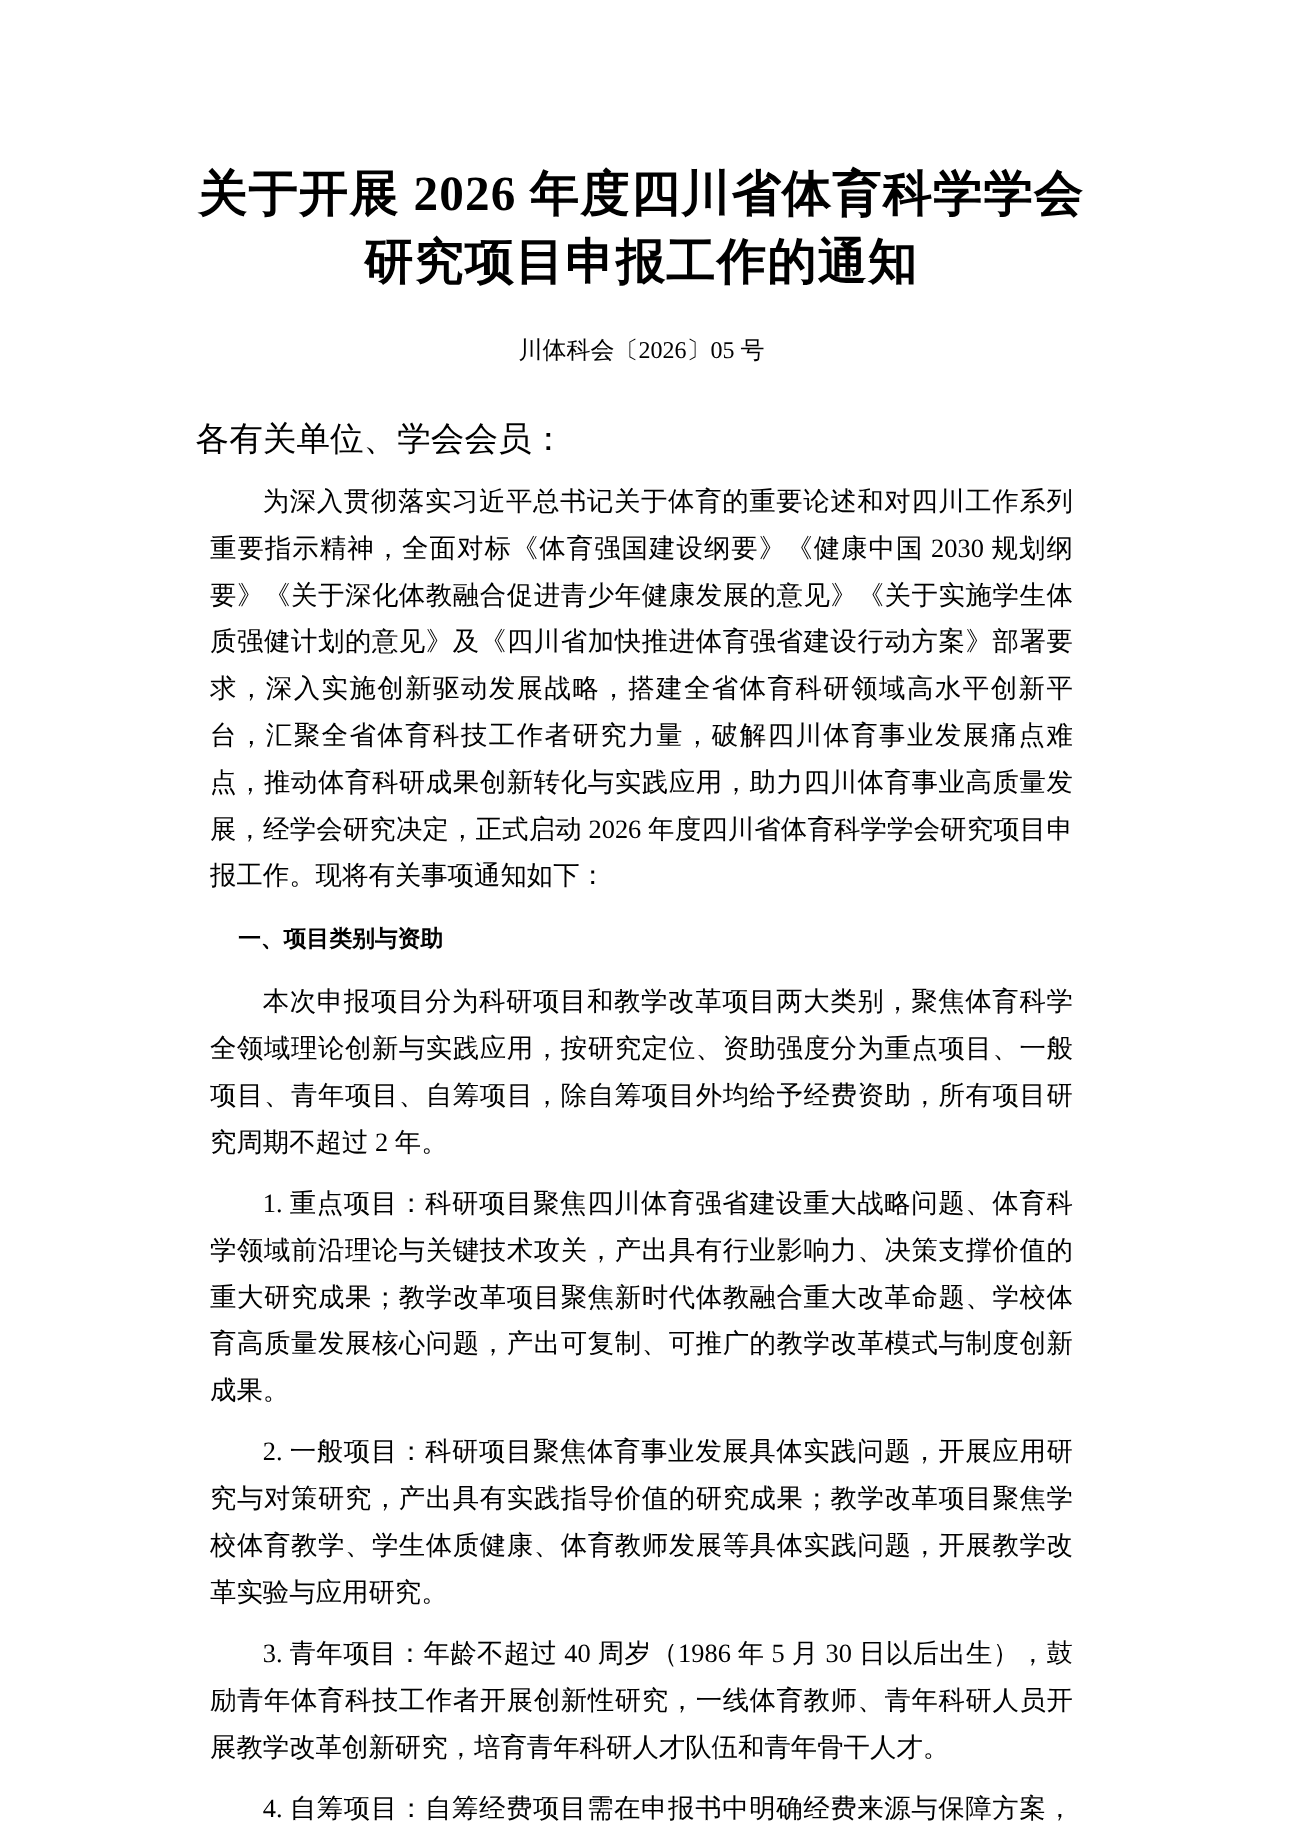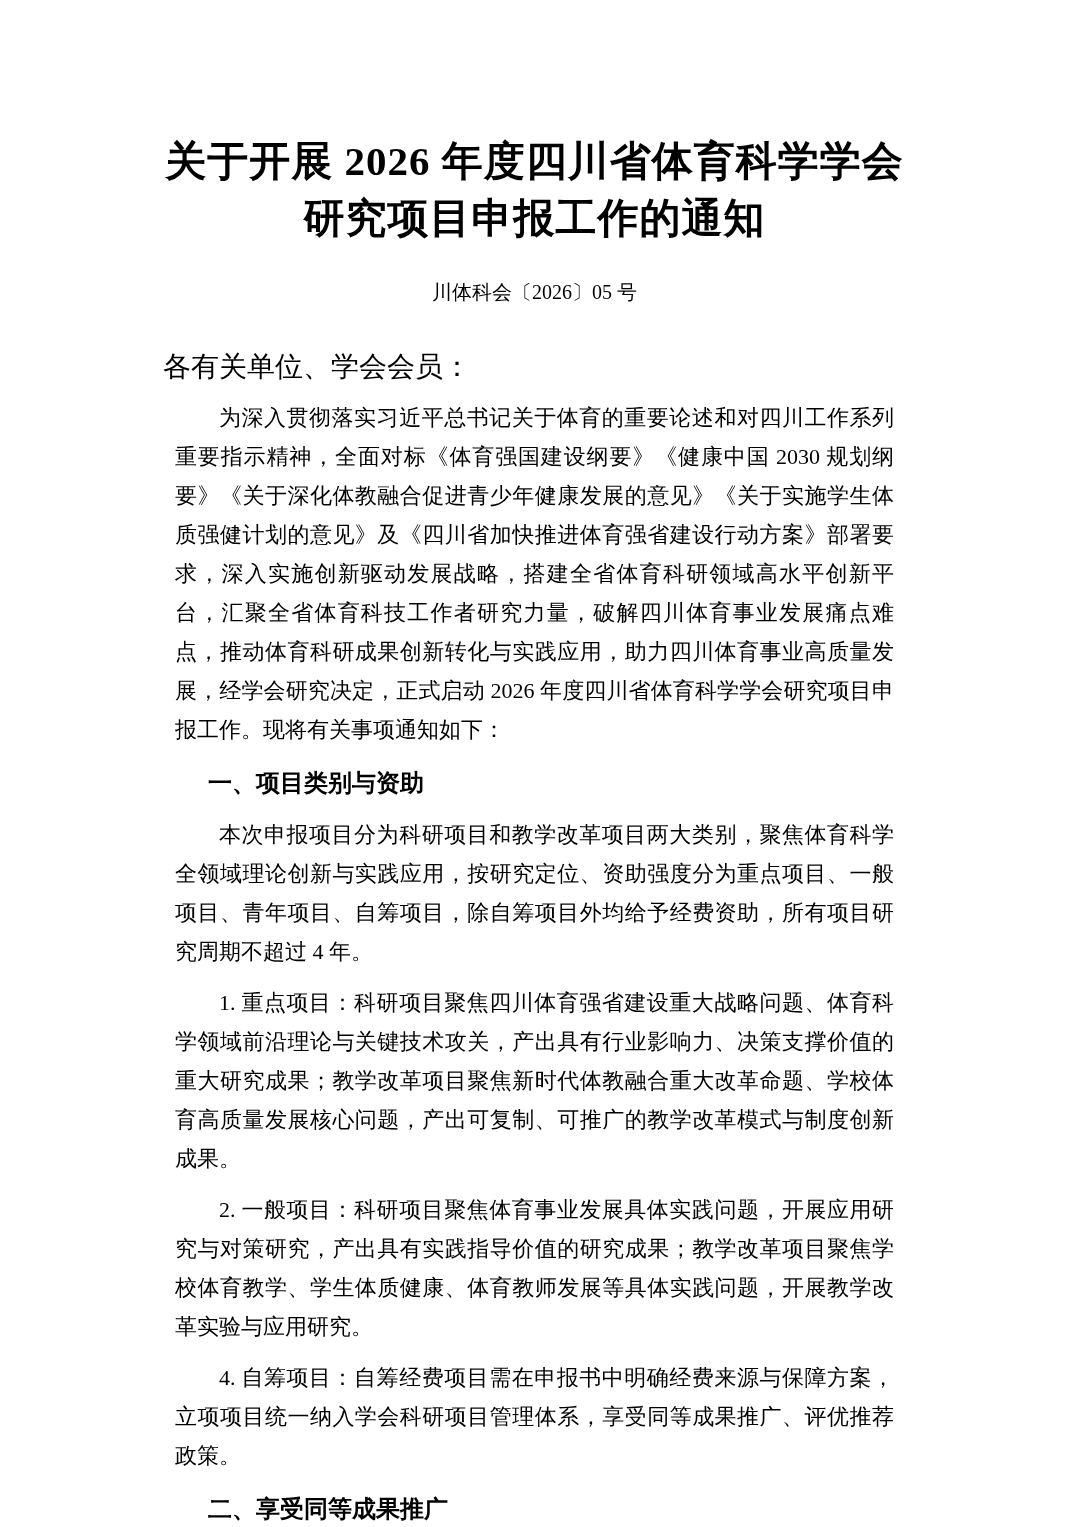--- a/index.html
+++ b/index.html
@@ -42,49 +42,51 @@
   }
   .para {
     margin: 12px;
     font-size: 22px;
     line-height: 39px;
     text-align: justify;
     text-indent: 2em;
   }
   .section-heading {
     margin: 15px 0 7px 0;
-    font-size: 24px;
+    font-size: 19px;
     font-weight: bold;
     line-height: 39px;
     text-indent: 1.87em;
+    font-family: Liberation Mono, monospace;
   }
 </style>
 </head>
 <body>
 
 <div class="page">
 
   <h1 class="title">
     <span class="title-line">关于开展 2026 年度四川省体育科学学会</span>
     <span class="title-line">研究项目申报工作的通知</span>
   </h1>
 
   <div class="doc-number">川体科会〔2026〕05 号</div>
 
   <p class="salutation">各有关单位、学会会员：</p>
 
   <p class="para">为深入贯彻落实习近平总书记关于体育的重要论述和对四川工作系列重要指示精神，全面对标《体育强国建设纲要》《健康中国 2030 规划纲要》《关于深化体教融合促进青少年健康发展的意见》《关于实施学生体质强健计划的意见》及《四川省加快推进体育强省建设行动方案》部署要求，深入实施创新驱动发展战略，搭建全省体育科研领域高水平创新平台，汇聚全省体育科技工作者研究力量，破解四川体育事业发展痛点难点，推动体育科研成果创新转化与实践应用，助力四川体育事业高质量发展，经学会研究决定，正式启动 2026 年度四川省体育科学学会研究项目申报工作。现将有关事项通知如下：</p>
 
   <h2 class="section-heading">一、项目类别与资助</h2>
 
-  <p class="para">本次申报项目分为科研项目和教学改革项目两大类别，聚焦体育科学全领域理论创新与实践应用，按研究定位、资助强度分为重点项目、一般项目、青年项目、自筹项目，除自筹项目外均给予经费资助，所有项目研究周期不超过 4 年。</p>
+  <p class="para">本次申报项目分为科研项目和教学改革项目两大类别，聚焦体育科学全领域理论创新与实践应用，按研究定位、资助强度分为重点项目、一般项目、青年项目、自筹项目，除自筹项目外均给予经费资助，所有项目研究周期不超过 2 年。</p>
 
   <p class="para">1. 重点项目：科研项目聚焦四川体育强省建设重大战略问题、体育科学领域前沿理论与关键技术攻关，产出具有行业影响力、决策支撑价值的重大研究成果；教学改革项目聚焦新时代体教融合重大改革命题、学校体育高质量发展核心问题，产出可复制、可推广的教学改革模式与制度创新成果。</p>
 
   <p class="para">2. 一般项目：科研项目聚焦体育事业发展具体实践问题，开展应用研究与对策研究，产出具有实践指导价值的研究成果；教学改革项目聚焦学校体育教学、学生体质健康、体育教师发展等具体实践问题，开展教学改革实验与应用研究。</p>
 
+  <p class="para">3. 青年项目：年龄不超过 40 周岁（1986 年 5 月 30 日以后出生），鼓励青年体育科技工作者开展创新性研究，一线体育教师、青年科研人员开展教学改革创新研究，培育青年科研人才队伍和青年骨干人才。</p>
 
   <p class="para">4. 自筹项目：自筹经费项目需在申报书中明确经费来源与保障方案，立项项目统一纳入学会科研项目管理体系，享受同等成果推广、评优推荐政策。</p>
 
   <h2 class="section-heading">二、享受同等成果推广</h2>
 
 
 </div>
 
 </body></html>

